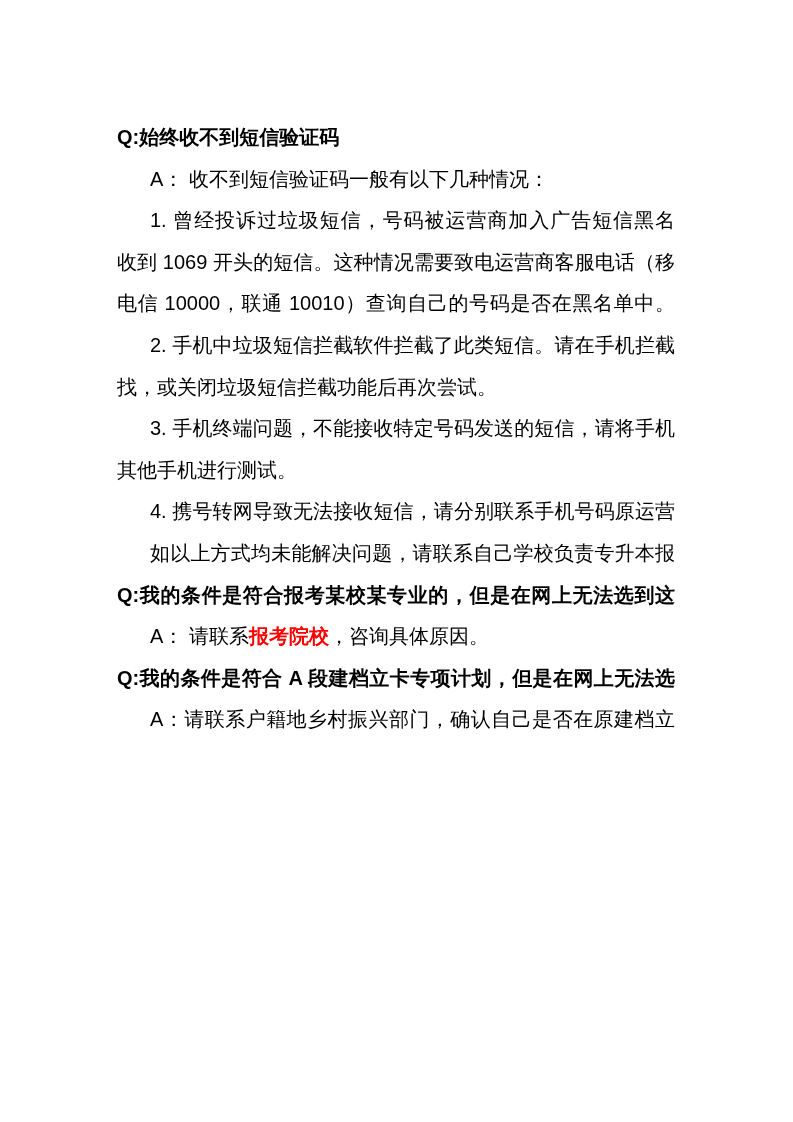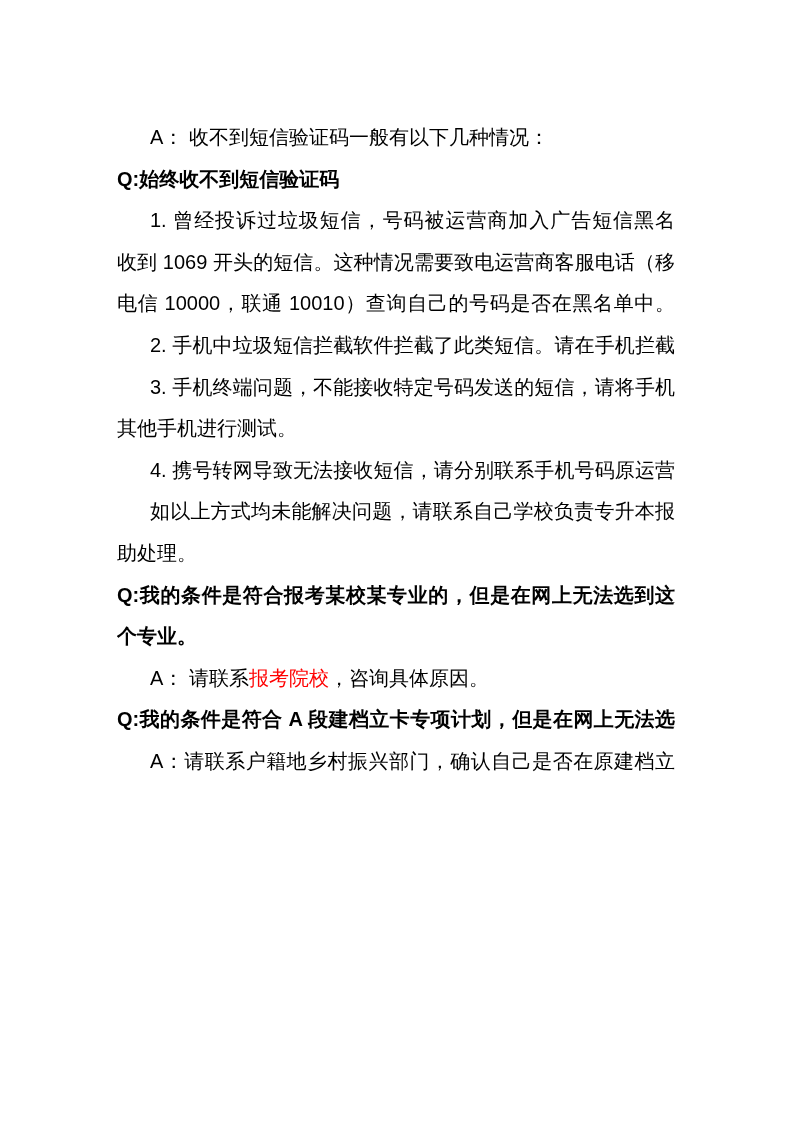--- a/index.html
+++ b/index.html
@@ -38,30 +38,29 @@
   }
   .line.bold {
     font-weight: 700;
   }
 </style>
 </head>
 <body>
 
 <div class="page">
   <div class="doc">
+      <div class="line bold"><span>Q:始终收不到短信验证码</span></div>
       <div class="line indent"><span>A： 收不到短信验证码一般有以下几种情况：</span></div>
-      <div class="line bold"><span>Q:始终收不到短信验证码</span></div>
       <div class="line fill indent"><span>1. 曾经投诉过垃圾短信，号码被运营商加入广告短信黑名单，不会接</span></div>
       <div class="line fill"><span>收到 1069 开头的短信。这种情况需要致电运营商客服电话（移动 10086，</span></div>
       <div class="line fill"><span>电信 10000，联通 10010）查询自己的号码是否在黑名单中。如在，请运</span></div>
       <div class="line fill indent"><span>2. 手机中垃圾短信拦截软件拦截了此类短信。请在手机拦截短信中查</span></div>
+      <div class="line"><span>找，或关闭垃圾短信拦截功能后再次尝试。</span></div>
       <div class="line fill indent"><span>3. 手机终端问题，不能接收特定号码发送的短信，请将手机卡更换至</span></div>
       <div class="line"><span>其他手机进行测试。</span></div>
       <div class="line fill indent"><span>4. 携号转网导致无法接收短信，请分别联系手机号码原运营商和现运</span></div>
       <div class="line fill indent"><span>如以上方式均未能解决问题，请联系自己学校负责专升本报名的部门协</span></div>
-      <div class="line"><span>助处理。</span></div>
       <div class="line fill bold"><span>Q:我的条件是符合报考某校某专业的，但是在网上无法选到这个学校或这</span></div>
-      <div class="line bold"><span>个专业。</span></div>
-      <div class="line indent"><span>A： 请联系</span><span style="color: rgb(255, 0, 0); font-weight: 400;">报考院校</span><span>，咨询具体原因。</span></div>
+      <div class="line indent"><span>A： 请联系</span><span style="color: rgb(255, 0, 0); font-weight: 700;">报考院校</span><span>，咨询具体原因。</span></div>
       <div class="line fill bold"><span>Q:我的条件是符合 A 段建档立卡专项计划，但是在网上无法选到这个专项</span></div>
       <div class="line fill indent"><span>A：请联系户籍地乡村振兴部门，确认自己是否在原建档立卡人口库中。</span></div>
     </div>
 </div>
 
 </body></html>

